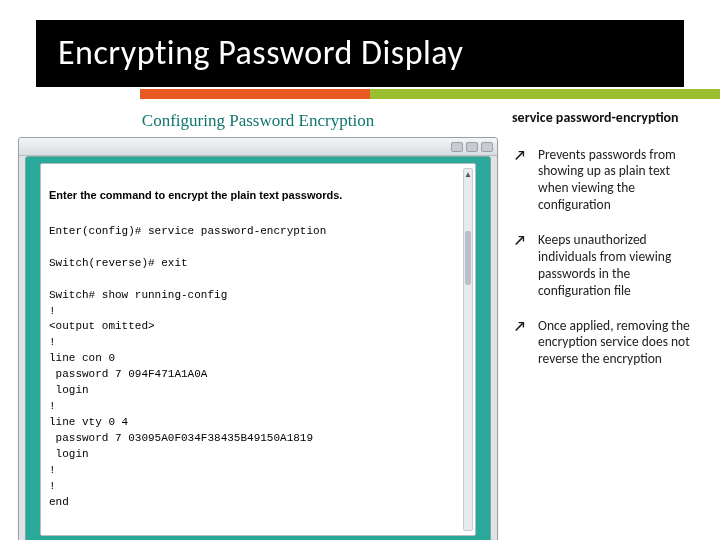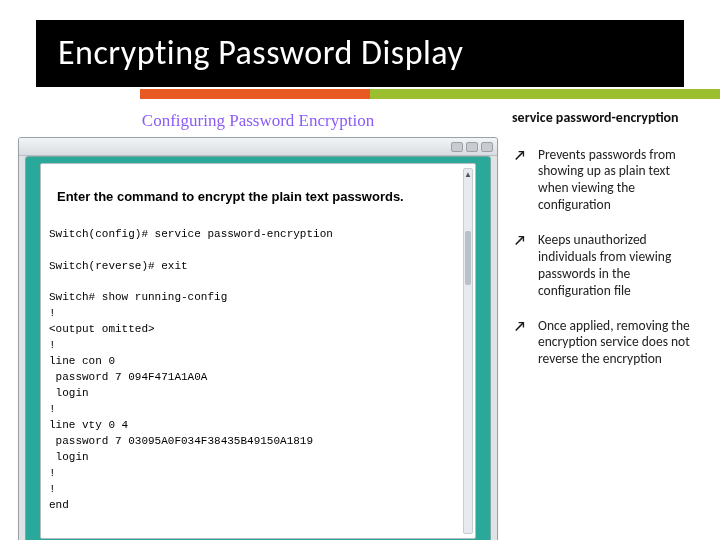--- a/index.html
+++ b/index.html
@@ -85,21 +85,21 @@
   }
   .win-btn {
     width:12px;height:10px;
     background:#c8ccd0;
     border:1px solid #9aa0a6;
     border-radius:2px;
   }
   .config-title {
     font-family: Georgia, "Times New Roman", serif;
     font-size: 17px;
-    color: #8b5cf6;
+    color: #0f766e;
     text-align: center;
     padding: 4px 0 6px 0;
   }
   .teal-bar {
     background:#2aa89a;
     border:1px solid #7fa8a3;
     border-radius:3px;
     margin:0 6px 6px 6px;
     padding:6px 8px;
   }
@@ -113,24 +113,24 @@
   .console {
     font-family: "Courier New", monospace;
     font-size: 11px;
     line-height: 1.45;
     padding:6px 16px 8px 8px;
     color:#000;
     white-space: pre;
   }
   .console .instr {
     font-family: Arial, sans-serif;
-    font-size:13px;
+    font-size:11px;
     font-weight:700;
     white-space: normal;
-    margin:2px 0 4px 8px;
+    margin:2px 0 4px 0;
   }
   .console .mono { font-family:"Courier New",monospace; font-weight:400;}
   .scrollbar {
     position:absolute;
     right:2px; top:4px; bottom:4px;
     width:10px;
     background:#e7eaee;
     border:1px solid #c7ccd1;
     border-radius:2px;
   }
@@ -161,21 +161,21 @@
     <div class="window">
       <div class="window-titlebar">
         <div class="win-btn"></div>
         <div class="win-btn"></div>
         <div class="win-btn"></div>
       </div>
       <div class="teal-bar">
         <div class="console-wrap">
           <div class="console">
 <div class="instr">Enter the command to encrypt the plain text passwords.</div>
-<span class="mono">Switch(config)# service password-encryption</span>
+<span class="mono">Enter(config)# service password-encryption</span>
 
 <span class="mono">Switch(reverse)# exit</span>
 
 <span class="mono" style="font-weight:400">Switch# show running-config</span>
 <span class="mono">!</span>
 <span class="mono">&lt;output omitted&gt;</span>
 <span class="mono">!</span>
 <span class="mono">line con 0</span>
 <span class="mono"> password 7 094F471A1A0A</span>
 <span class="mono"> login</span>

